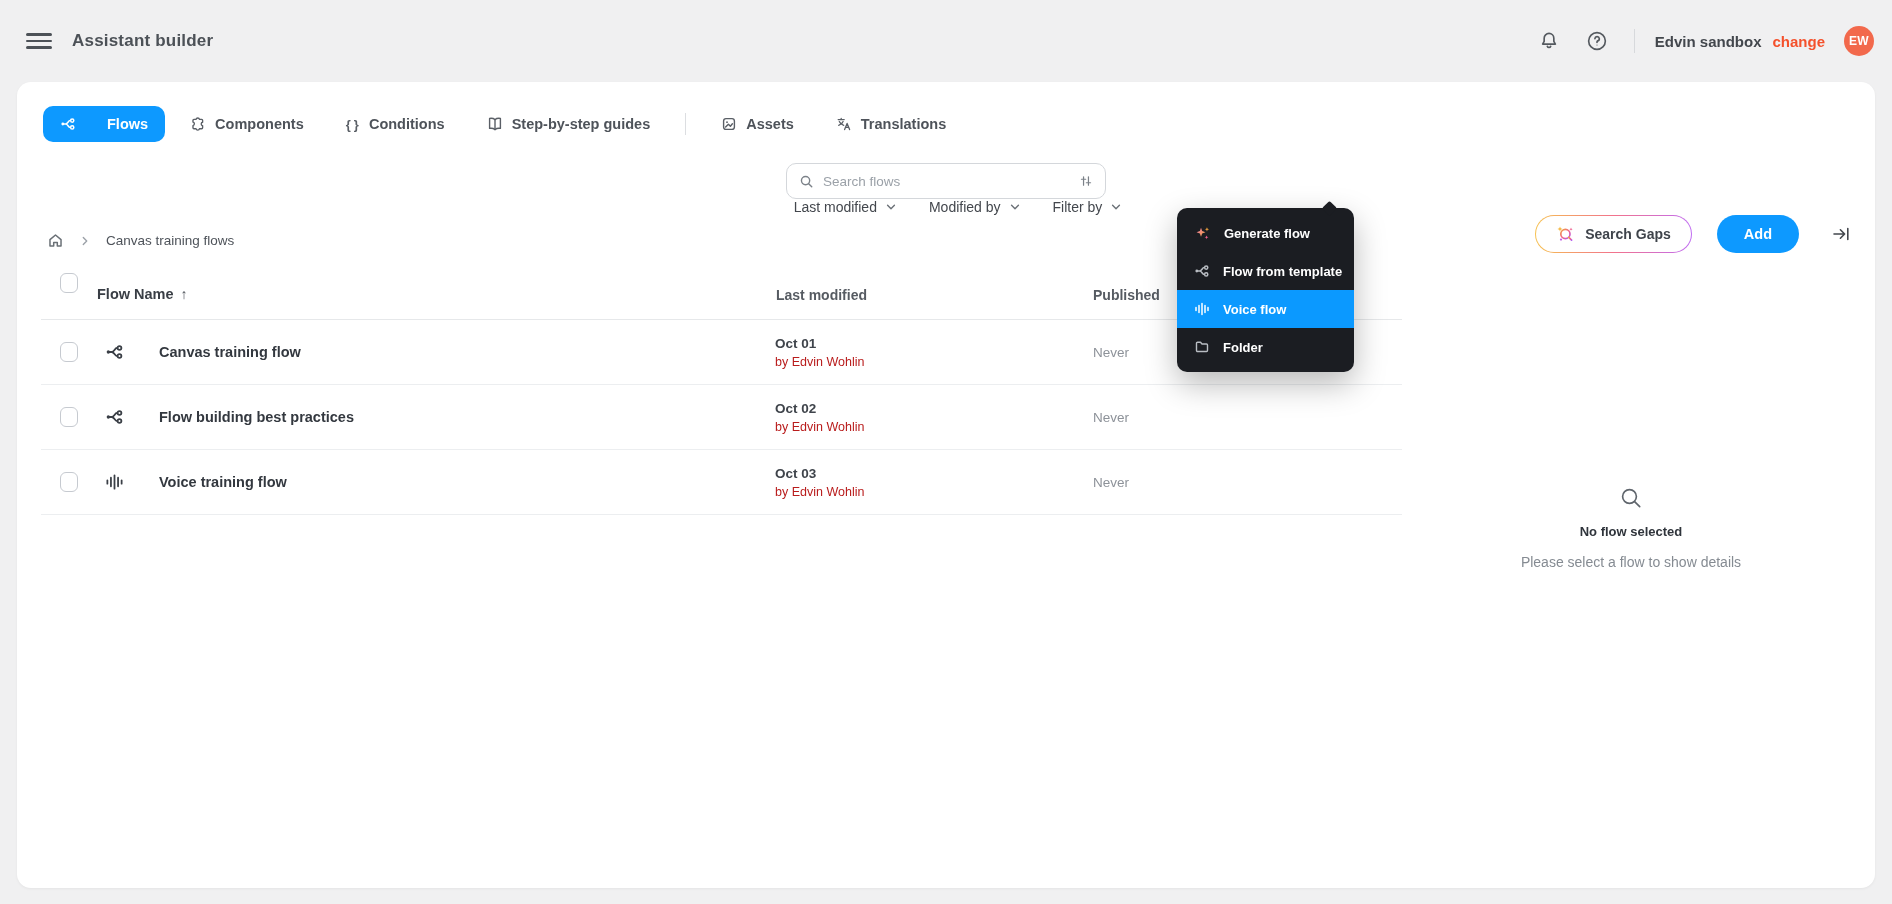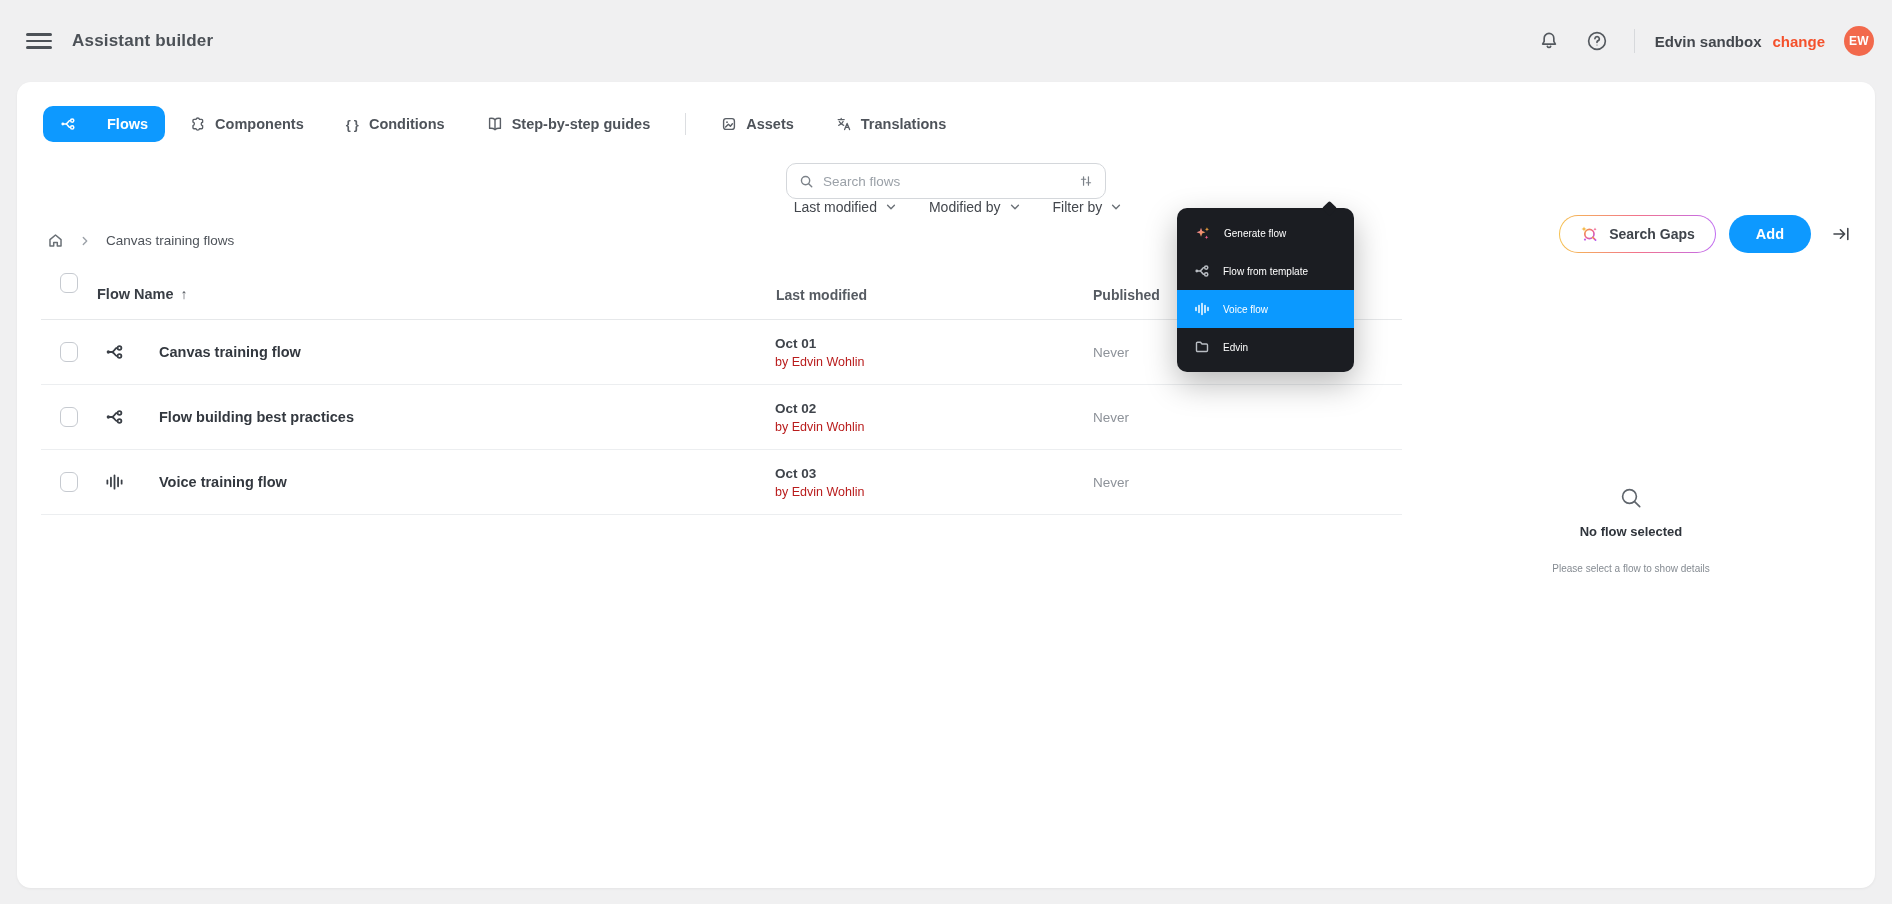--- a/index.html
+++ b/index.html
@@ -38,21 +38,21 @@
 
   
   .toolbar { position:absolute; top:81px; left:24px; right:24px; display:flex; align-items:center;flex-direction:column; }
   .search-box { width:320px; height:36px; border:1px solid #d4d7db; border-radius:10px; display:flex; align-items:center; padding:0 12px; gap:9px; background:#fff; }
   .search-box svg { flex:none; color:#7b8188; }
   .search-box input { border:none; outline:none; flex:1; font-size:13.5px; font-family:"Liberation Sans",sans-serif; color:#3f444b; background:transparent; }
   .search-box input::placeholder { color:#9ba1a8; }
   .filters { display:flex; gap:32px; margin-left:24px; }
   .filter { display:flex; align-items:center; gap:8px; font-size:14px; font-weight:500; color:#43474d; cursor:pointer; white-space:nowrap; }
   .filter svg { color:#6a7076; }
-  .toolbar-right { margin-left:auto; display:flex; align-items:center; gap:13px; }
+  .toolbar-right { margin-left:auto; display:flex; align-items:center; gap:25px; }
   .search-gaps-btn { height:38px; border-radius:999px; padding:0 20px; display:flex; align-items:center; gap:10px; font-size:14px; font-weight:700; color:#3f444b; cursor:pointer;
       border:1.5px solid transparent;
       background:linear-gradient(#fff,#fff) padding-box, linear-gradient(90deg,#f6c14e,#f2738c,#c06cf2) border-box; }
   .add-btn { height:38px; border-radius:999px; padding:0 27px; background:#0d99ff; color:#fff; font-size:14.5px; font-weight:700; display:flex; align-items:center; cursor:pointer; }
   .collapse-btn { margin-left:7px; color:#43474d; cursor:pointer; display:flex; align-items:center; }
 
   
   .breadcrumb { position:absolute; top:150px; left:30px; display:flex; align-items:center; gap:15px; font-size:13.5px; color:#4e535a; }
   .breadcrumb .home { color:#6a7076; cursor:pointer; display:flex; }
   .breadcrumb .chev { color:#9ba1a8; display:flex; }
@@ -70,31 +70,31 @@
   .row-type-icon { position:absolute; left:64px; top:50%; transform:translateY(-50%); color:#3a3f46; display:flex; }
   .row-name { position:absolute; left:118px; top:50%; transform:translateY(-50%); font-size:14.5px; font-weight:600; color:#33383f; }
   .row-mod { position:absolute; left:734px; top:50%; transform:translateY(-50%); }
   .row-date { font-size:13.5px; font-weight:600; color:#3f444b; }
   .row-by { font-size:12.5px; color:#b91c1c; margin-top:4px; }
   .row-pub { position:absolute; left:1052px; top:50%; transform:translateY(-50%); font-size:13.5px; color:#8d9299; }
 
   
   .menu { position:absolute; left:1160px; top:126px; width:177px; background:#1b1d22; border-radius:10px; padding:6px 0; box-shadow:0 12px 32px rgba(0,0,0,.28); z-index:5; }
   .menu-caret { position:absolute; top:-5px; left:147px; width:11px; height:11px; background:#1b1d22; transform:rotate(45deg); border-radius:2px; }
-  .menu-item { height:38px; display:flex; align-items:center; gap:13px; padding:0 17px; color:#fff; font-size:10px; font-weight:400; cursor:pointer; white-space:nowrap; }
+  .menu-item { height:38px; display:flex; align-items:center; gap:13px; padding:0 17px; color:#fff; font-size:13px; font-weight:700; cursor:pointer; white-space:nowrap; }
   .menu-item svg { flex:none; }
   .menu-item .mi-gray { color:#b9bdc3; }
   .menu-item .mi-white { color:#fff; }
   .menu-item.highlighted { background:#0b99ff; }
 
   
   .empty-state { position:absolute; left:1434px; top:404px; width:360px; text-align:center; }
   .empty-state .big-search { color:#5f656c; }
   .empty-title { margin-top:10px; font-size:13px; font-weight:700; color:#2f343b; }
-  .empty-sub { margin-top:24px; font-size:10px; color:#858b92; }
+  .empty-sub { margin-top:15px; font-size:14px; color:#858b92; }
 </style>
 </head>
 <body>
 
 <div class="topbar">
   <div class="hamburger">
       <span></span>
       <span></span>
       <span></span>
     </div>
@@ -332,21 +332,21 @@
     <div class="menu-item highlighted">
       <svg class="mi-white" width="16" height="16" viewBox="0 0 16 16" fill="none" stroke="currentColor" stroke-width="1.5" stroke-linecap="round">
         <path d="M2 6.6v2.8M5 4.4v7.2M8 2.4v11.2M11 4.4v7.2M14 6.6v2.8"></path>
       </svg>
       <span>Voice flow</span>
     </div>
     <div class="menu-item">
       <svg class="mi-gray" width="16" height="16" viewBox="0 0 16 16" fill="none" stroke="currentColor" stroke-width="1.4" stroke-linejoin="round">
         <path d="M2.5 4.2a1 1 0 0 1 1-1h3l1.5 1.8h4.5a1 1 0 0 1 1 1v5.5a1 1 0 0 1-1 1h-9a1 1 0 0 1-1-1Z"></path>
       </svg>
-      <span>Edvin</span>
+      <span>Folder</span>
     </div>
   </div>
 
   <div class="empty-state">
     <svg class="big-search" width="24" height="24" viewBox="0 0 16 16" fill="none" stroke="currentColor" stroke-width="1.1" stroke-linecap="round">
       <circle cx="7" cy="7" r="4.6"></circle>
         <path d="M10.4 10.4 13.8 13.8"></path>
     </svg>
     <div class="empty-title">No flow selected</div>
     <div class="empty-sub">Please select a flow to show details</div>

